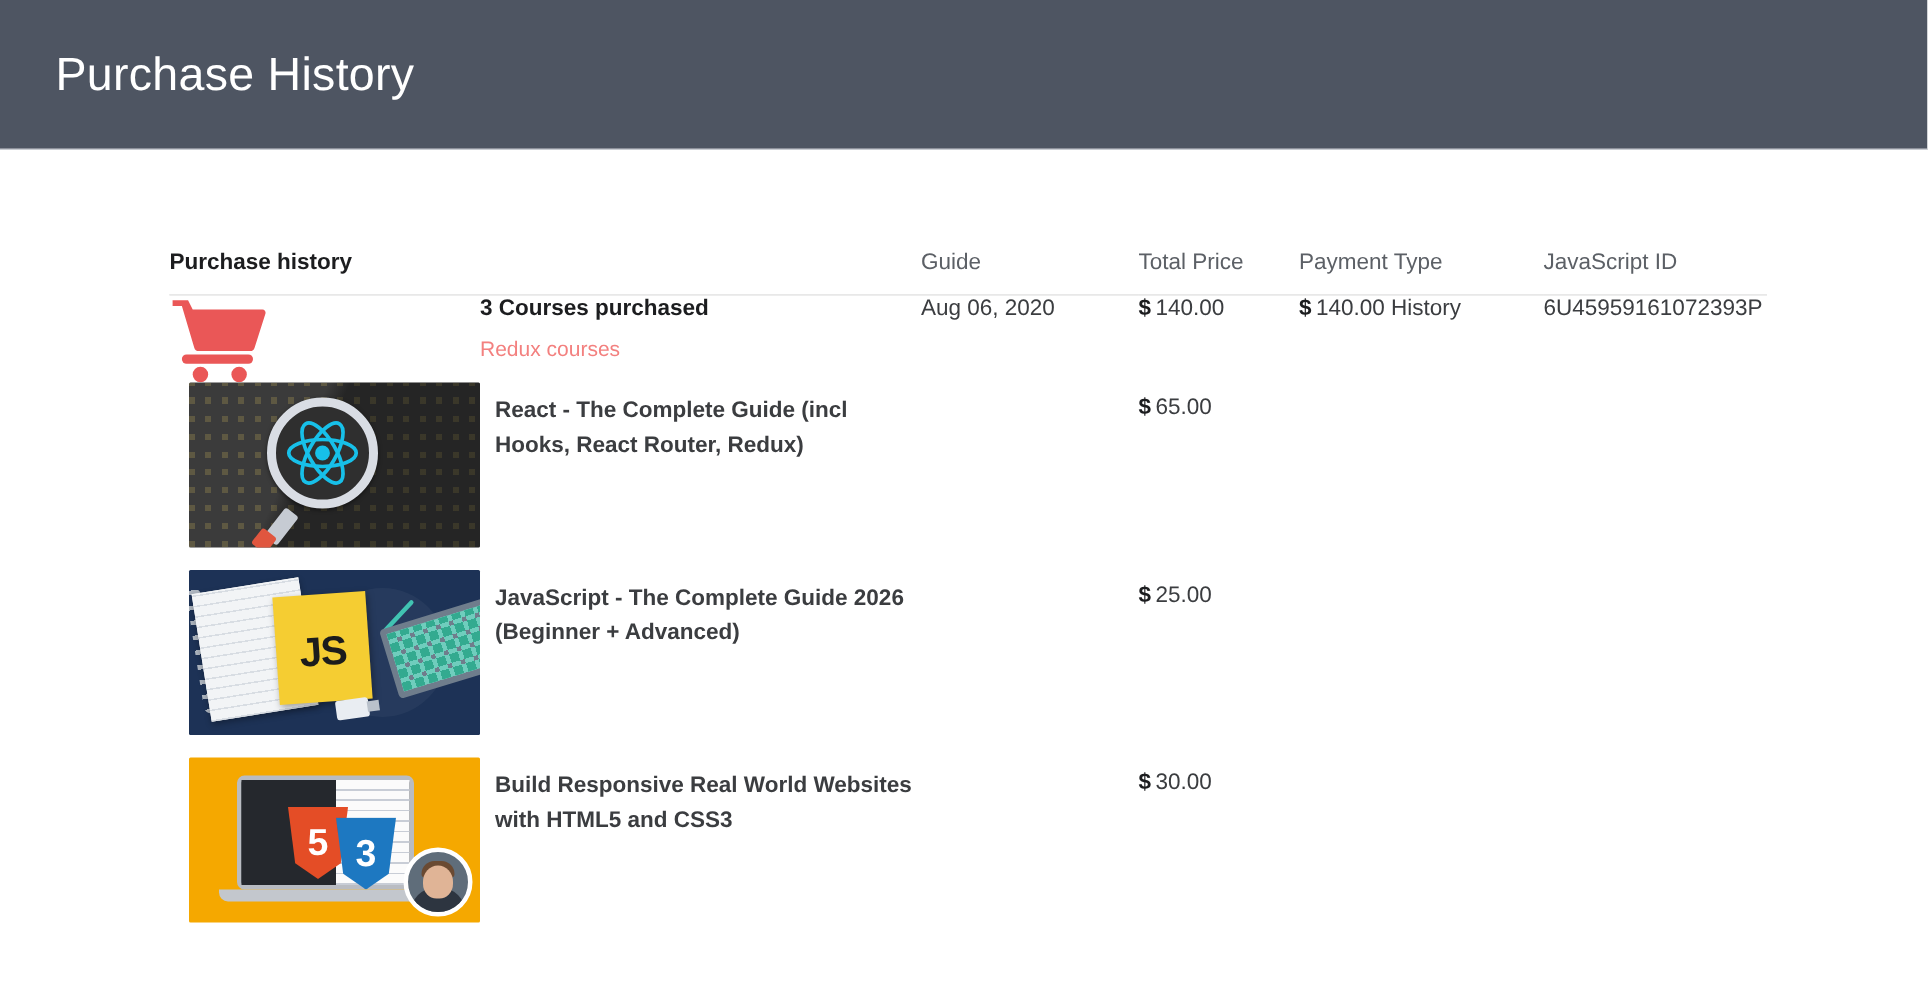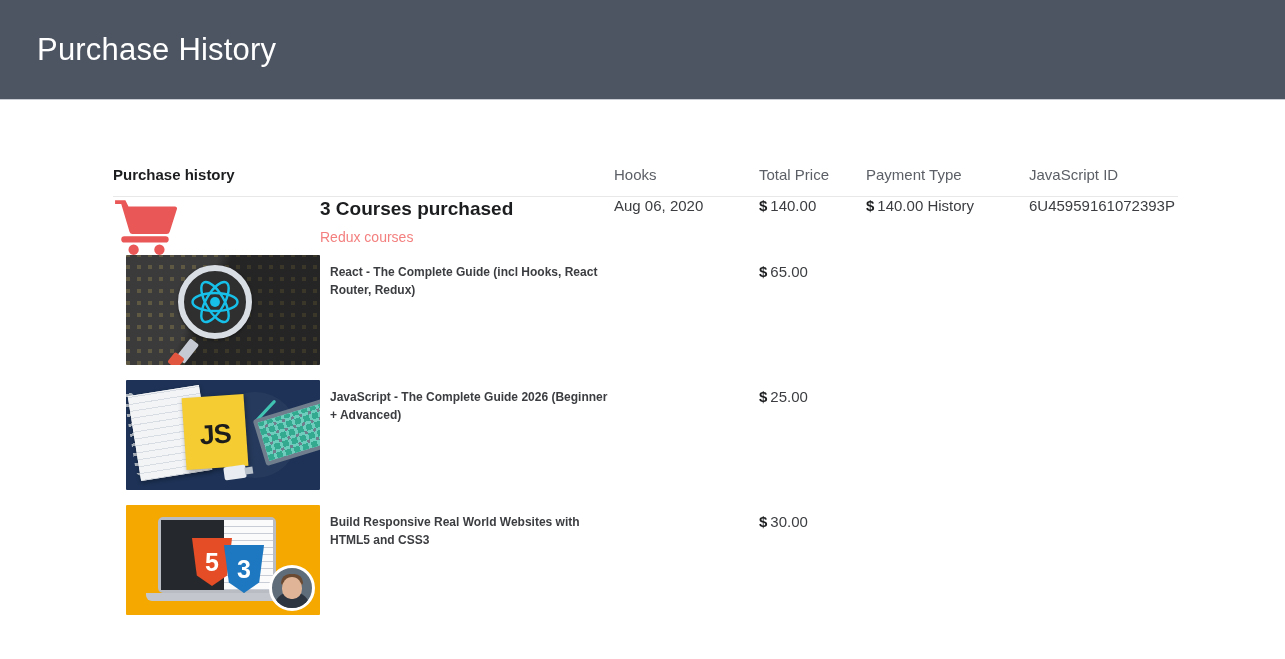--- a/index.html
+++ b/index.html
@@ -79,21 +79,21 @@
 
   
   .row-order td { padding-top: 24px; padding-bottom: 22px; }
 
   .cart-cell { text-align: left; }
   .cart-icon { display: block; width: 66px; height: 58px; margin-left: 0px; }
 
   .order-title {
     font-weight: 700;
     color: #1c1d1f;
-    font-size: 19px;
+    font-size: 15px;
     line-height: 1.25;
   }
   .show-courses {
     display: inline-block;
     margin-top: 8px;
     color: #f3807f;
     font-size: 14px;
     text-decoration: none;
     cursor: pointer;
   }
@@ -105,21 +105,21 @@
 
   
   .row-course td { padding-top: 0; padding-bottom: 0; }
   .row-course .thumb-cell { padding-bottom: 15px; text-align: right; padding-right: 0px; }
   .row-course .title-cell { padding-left: 10px; padding-top: 8px; }
   .row-course .price-cell { padding-top: 8px; margin-left: 45px; }
 
   .course-title {
     font-weight: 700;
     color: #3b3d40;
-    font-size: 12px;
+    font-size: 15px;
     line-height: 1.52;
   }
 
   
   .thumb {
     width: 194px;
     height: 110px;
     position: relative;
     overflow: hidden;
     display: inline-block;
@@ -277,21 +277,21 @@
         <col class="c-title">
         <col class="c-date">
       <col class="c-price">
         <col class="c-ptype">
         <col class="c-txn">
     </colgroup>
 
     <thead>
       <tr>
         <th class="hd-main" colspan="2">Purchase history</th>
-        <th>Hooks</th>
+        <th>Guide</th>
         <th>Total Price</th>
         <th>Payment Type</th>
         <th>JavaScript ID</th>
       </tr>
     </thead>
 
     <tbody>
 
       <tr class="row-order">
         <td class="cart-cell">

